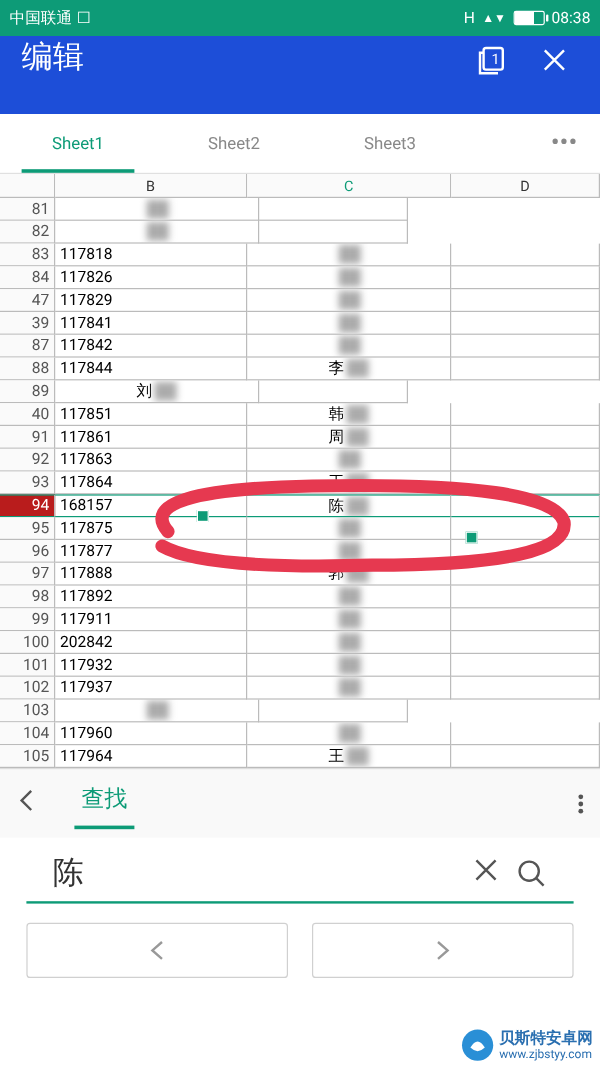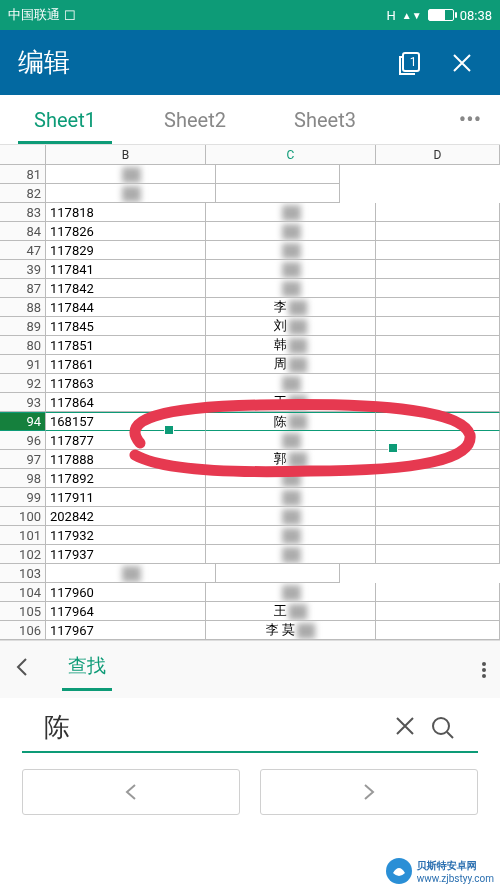--- a/index.html
+++ b/index.html
@@ -2,44 +2,44 @@
 <html><head>
 <meta charset="utf-8">
 <style>
 *{margin:0;padding:0;box-sizing:border-box;font-family:-apple-system,BlinkMacSystemFont,"Segoe UI",Roboto,sans-serif}
 html,body{width:500px;height:889px;background:#fff;overflow:hidden;position:relative}
 .statusbar{height:30px;background:#0d9b77;color:#fff;display:flex;align-items:center;padding:0 8px;font-size:13px}
 .statusbar .right{margin-left:auto;display:flex;align-items:center;gap:6px}
 .batt{display:inline-block;width:26px;height:12px;border:1.5px solid #fff;border-radius:2px;position:relative}
 .batt:after{content:"";position:absolute;right:-4px;top:2px;width:2px;height:6px;background:#fff;border-radius:1px}
 .batt i{display:block;height:100%;width:70%;background:#fff}
-.appbar{height:65px;background:#0369a1;color:#fff;display:flex;align-items:center;padding:0 18px}
+.appbar{height:65px;background:#1d4ed8;color:#fff;display:flex;padding:0 18px}
 .appbar-title{font-size:26px;font-weight:400}
 .appbar .spacer{flex:1}
 .appbar-icon{width:40px;height:40px;display:flex;align-items:center;justify-content:center;margin-left:12px}
 .tabs{height:50px;display:flex;align-items:stretch;border-bottom:1px solid #e0e0e0}
-.tab{flex:1;display:flex;align-items:center;justify-content:center;font-size:20px;color:#888;position:relative;max-width:130px}
+.tab{flex:1;display:flex;align-items:center;justify-content:center;font-size:14px;color:#888;position:relative;max-width:130px}
 .tab.active{color:#0d9b77}
 .tab.active:after{content:"";position:absolute;bottom:0;left:18px;right:18px;height:3px;background:#0d9b77}
 .tab-more{width:60px;display:flex;align-items:center;justify-content:center;font-size:22px;color:#888;margin-left:auto}
 .sheet{position:relative;overflow:hidden}
 .colheads{display:flex;height:20px}
 .rowhead{width:46px;border-right:1px solid #bbb;border-bottom:1px solid #bbb;background:#fafafa;font-size:12px;display:flex;align-items:center;justify-content:flex-end;padding-right:4px;color:#555}
 .colhead{border-right:1px solid #bbb;border-bottom:1px solid #bbb;background:#fafafa;font-size:12px;display:flex;align-items:center;justify-content:center;color:#333}
 .colhead.colB{width:160px}
 .colhead.colC{width:170px}
 .colhead.colD{width:124px}
 .row{display:flex;height:19px}
 .cell{border-right:1px solid #bbb;border-bottom:1px solid #bbb;font-size:13px;display:flex;align-items:center;padding:0 4px;color:#000;overflow:hidden;white-space:nowrap}
 .cell.rowidx{width:46px;justify-content:flex-end;color:#555;background:#fafafa}
 .cell.colB{width:160px}
 .cell.colC{width:170px;justify-content:center;position:relative}
 .cell.colD{width:124px}
 .row.selected .cell{border-top:1.5px solid #0d9b77;border-bottom:1.5px solid #0d9b77}
-.row.selected .cell.rowidx{background:#15803d;color:#fff}
+.row.selected .cell.rowidx{background:#b91c1c;color:#fff}
 .selhandle{position:absolute;width:10px;height:10px;background:#0d9b77;border:1.5px solid #fff}
 .blur{filter:blur(3px);color:#aaa}
 .redmark{position:absolute;pointer-events:none;z-index:50}
 .findbar{height:58px;background:#f9f9f9;border-top:1px solid #ddd;display:flex;align-items:center;padding:0 14px}
 .findbar-back{width:30px;font-size:24px;color:#555}
 .findtab{margin-left:24px;font-size:19px;color:#0d9b77;position:relative;padding-bottom:8px}
 .findtab:after{content:"";position:absolute;bottom:-4px;left:-6px;right:-6px;height:3px;background:#0d9b77}
 .findbar-more{margin-left:auto;font-size:22px;color:#555;display:flex;flex-direction:column;gap:2px}
 .findbar-more i{width:4px;height:4px;border-radius:50%;background:#555;display:block}
 .searchrow{padding:12px 22px 6px;display:flex;align-items:center;border-bottom:2px solid #0d9b77;margin:0 22px}
@@ -163,29 +163,28 @@
         <div class="cell rowidx">88</div>
         <div class="cell colB">117844</div>
         <div class="cell colC">
           <span>李</span>
           <span class="blur" style="margin-left: 2px;">██</span>
         </div>
         <div class="cell colD"></div>
       </div>
       <div class="row">
         <div class="cell rowidx">89</div>
-        <div class="cell colB">117845</div>
         <div class="cell colC">
           <span>刘</span>
           <span class="blur" style="margin-left: 2px;">██</span>
         </div>
         <div class="cell colD"></div>
       </div>
       <div class="row">
-        <div class="cell rowidx">80</div>
+        <div class="cell rowidx">40</div>
         <div class="cell colB">117851</div>
         <div class="cell colC">
           <span>韩</span>
           <span class="blur" style="margin-left: 2px;">██</span>
         </div>
         <div class="cell colD"></div>
       </div>
       <div class="row">
         <div class="cell rowidx">91</div>
         <div class="cell colB">117861</div>
@@ -216,20 +215,29 @@
       <div class="row selected">
         <div class="cell rowidx">94</div>
         <div class="cell colB">168157</div>
         <div class="cell colC">
           <span>陈</span>
           <span class="blur" style="margin-left: 2px;">██</span>
         </div>
         <div class="cell colD"></div>
       </div>
       <div class="row">
+        <div class="cell rowidx">95</div>
+        <div class="cell colB">117875</div>
+        <div class="cell colC">
+          <span></span>
+          <span class="blur" style="margin-left: 2px;">██</span>
+        </div>
+        <div class="cell colD"></div>
+      </div>
+      <div class="row">
         <div class="cell rowidx">96</div>
         <div class="cell colB">117877</div>
         <div class="cell colC">
           <span></span>
           <span class="blur" style="margin-left: 2px;">██</span>
         </div>
         <div class="cell colD"></div>
       </div>
       <div class="row">
         <div class="cell rowidx">97</div>
@@ -300,29 +308,20 @@
           <span></span>
           <span class="blur" style="margin-left: 2px;">██</span>
         </div>
         <div class="cell colD"></div>
       </div>
       <div class="row">
         <div class="cell rowidx">105</div>
         <div class="cell colB">117964</div>
         <div class="cell colC">
           <span>王</span>
-          <span class="blur" style="margin-left: 2px;">██</span>
-        </div>
-        <div class="cell colD"></div>
-      </div>
-      <div class="row">
-        <div class="cell rowidx">106</div>
-        <div class="cell colB">117967</div>
-        <div class="cell colC">
-          <span>李  莫</span>
           <span class="blur" style="margin-left: 2px;">██</span>
         </div>
         <div class="cell colD"></div>
       </div>
     </div>
 
   <svg class="redmark" style="left:80px;top:248px" width="400" height="100" viewBox="0 0 400 100">
     <path d="M 60 50 Q 30 15 180 12 Q 380 8 390 42 Q 395 78 230 78 Q 90 82 55 62" fill="none" stroke="#e63950" stroke-width="11" stroke-linecap="round"></path>
   </svg>
   <div class="selhandle" style="left:164px;top:280px"></div>
@@ -371,17 +370,17 @@
   </div>
 </div>
 
 <div class="watermark">
   <div style="display:flex;align-items:center;gap:4px">
     <svg width="28" height="28" viewBox="0 0 28 28">
         <circle cx="14" cy="14" r="13" fill="#2a8fd6"></circle>
         <path d="M8 16 Q14 6 20 16 Q14 22 8 16" fill="#fff"></path>
       </svg>
     <div>
-      <div style="font-size:10px;font-weight:700;color:#2a6fb0">贝斯特安卓网</div>
+      <div style="font-size:13px;font-weight:700;color:#2a6fb0">贝斯特安卓网</div>
       <div style="font-size:10px;color:#2a6fb0">www.zjbstyy.com</div>
     </div>
   </div>
 </div>
 
 </body></html>

